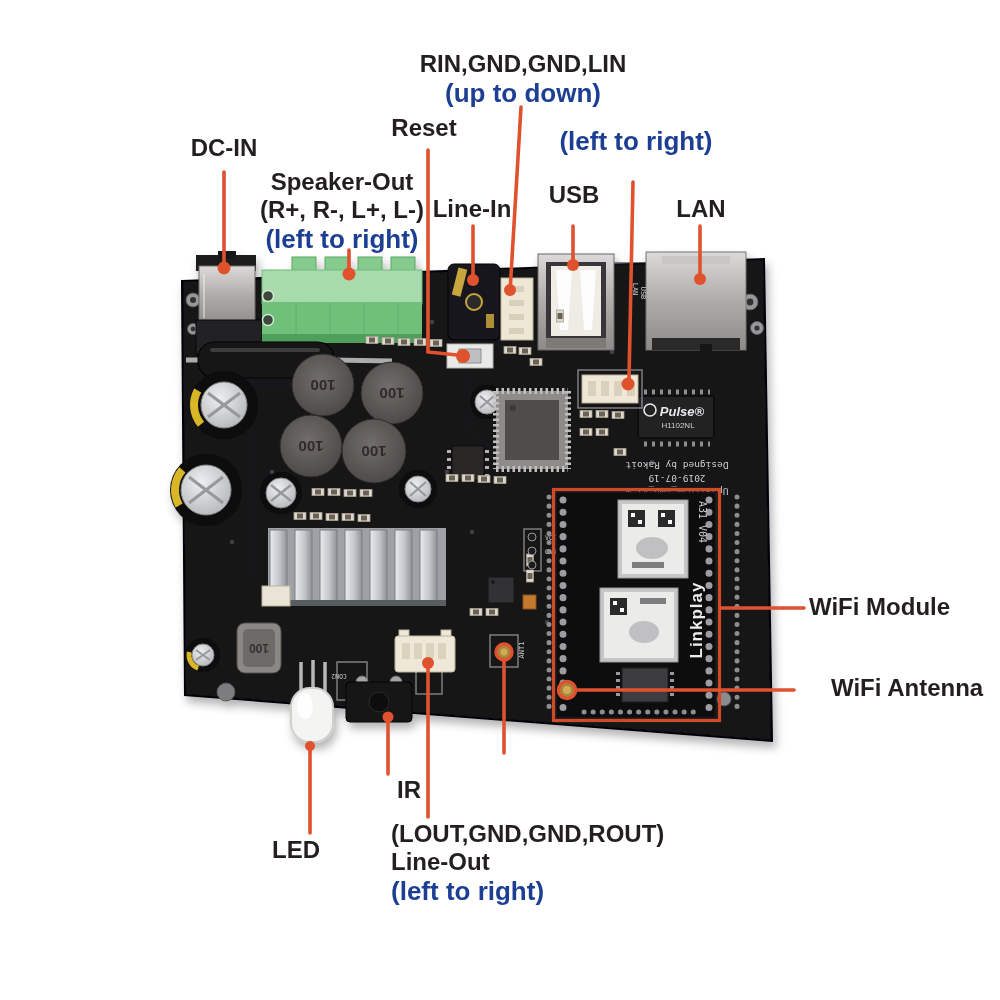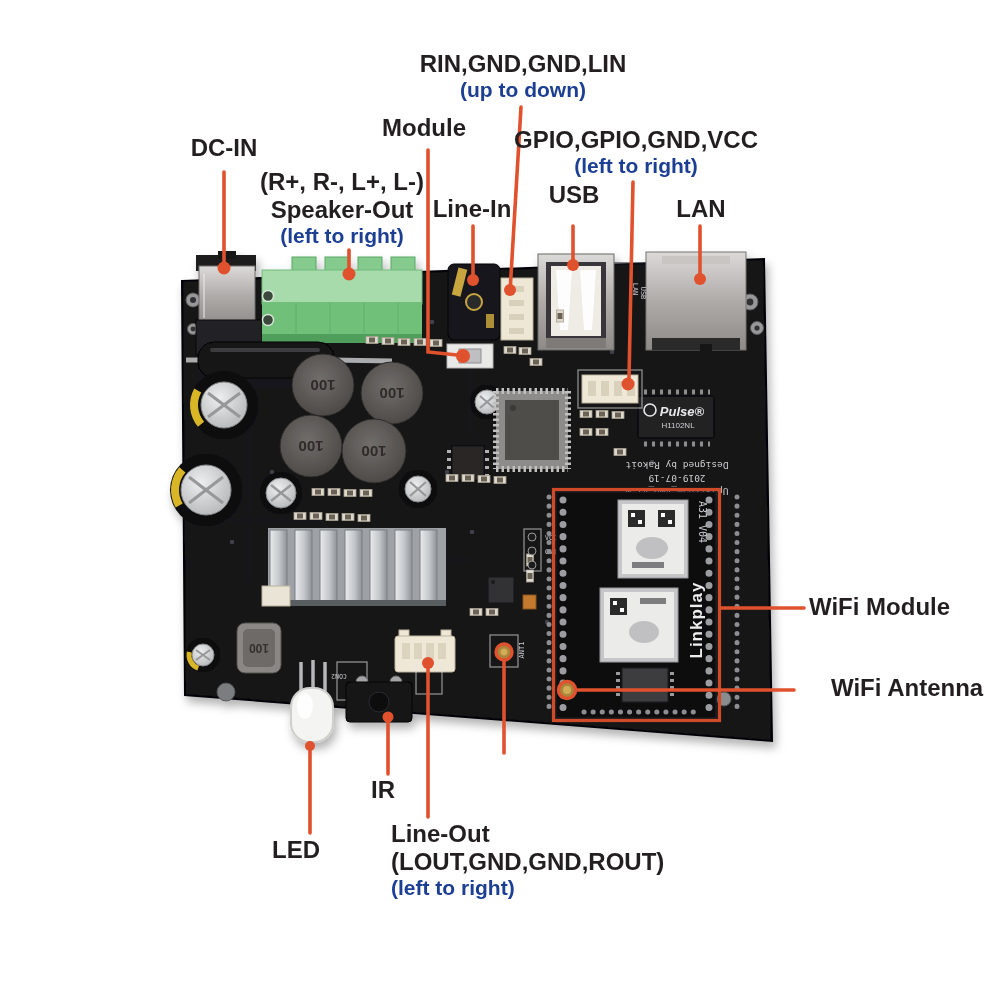--- a/index.html
+++ b/index.html
@@ -6,21 +6,21 @@
     --background:#ffffff; --leader:#e0512e; --annotation-box:#cf4a28;
     --label-ink:#231f20; --label-blue:#1c3f94; --pcb:#121214; --pcb-edge:#060607;
     --terminal-green:#6fc07a; --terminal-green-light:#a8dbac; --gold:#c9a53f; --silk:#cfcfd2;
   }
   html,body{margin:0;padding:0;background:var(--background);}
   #stage{position:relative;width:1000px;height:1000px;background:var(--background);overflow:hidden;
          font-family:"Liberation Sans",sans-serif;}
   #boardsvg{position:absolute;left:0;top:0;width:1000px;height:1000px;}
   .lbl{position:absolute;font:700 24px/1.16 "Liberation Sans",sans-serif;color:var(--label-ink);white-space:nowrap;}
   .c{transform:translateX(-50%);text-align:center;}
-  .sub{font-size:21px;color:var(--label-blue);}
+  .sub{font-size:26px;color:var(--label-blue);}
   
   .leader{stroke:var(--leader);stroke-width:3.6;fill:none;stroke-linecap:round;}
   .leader-dot{fill:var(--leader);}
   .leader-ring{stroke:var(--leader);stroke-width:3.4;fill:none;}
   .annot-box{stroke:var(--annotation-box);stroke-width:3.2;fill:none;}
   .pins{stroke:#9d9da1;stroke-width:7;stroke-linecap:round;stroke-dasharray:0.1 12.1;fill:none;}
   .pinsS{stroke:#8e8e92;stroke-width:5;stroke-linecap:round;stroke-dasharray:0.1 9;fill:none;}
   .silk{fill:var(--silk);font-family:"DejaVu Sans Mono","Liberation Mono",monospace;}
   .silkbox{stroke:#e6e6e6;fill:none;stroke-width:1.4;opacity:.55;}
   text{user-select:none;}
@@ -446,35 +446,34 @@
     <circle class="leader-dot" cx="428" cy="663" r="6"></circle>
   </g>
 </svg>
 
 <div class="lbl c" style="left:523px;top:50px">
   <div>RIN,GND,GND,LIN</div>
   <div class="sub">(up to down)</div>
 </div>
 
 <div class="lbl c" style="left:424px;top:114px">
-  <div>Module</div>
+  <div>Reset</div>
 </div>
 
 <div class="lbl c" style="left:636px;top:126px">
-  <div>GPIO,GPIO,GND,VCC</div>
   <div class="sub">(left to right)</div>
 </div>
 
 <div class="lbl c" style="left:224px;top:134px">
   <div>DC-IN</div>
 </div>
 
 <div class="lbl c" style="left:342px;top:168px">
+  <div>Speaker-Out</div>
   <div>(R+, R-, L+, L-)</div>
-  <div>Speaker-Out</div>
   <div class="sub">(left to right)</div>
 </div>
 
 <div class="lbl c" style="left:472px;top:195px">
   <div>Line-In</div>
 </div>
 
 <div class="lbl c" style="left:574px;top:181px">
   <div>USB</div>
 </div>
@@ -485,27 +484,27 @@
 
 <div class="lbl" style="left:809px;top:593px">
   <div>WiFi Module</div>
 </div>
 
 <div class="lbl" style="left:831px;top:674px">
   <div>WiFi Antenna</div>
 </div>
 
 
-<div class="lbl c" style="left:383px;top:776px">
+<div class="lbl c" style="left:409px;top:776px">
   <div>IR</div>
 </div>
 
 <div class="lbl c" style="left:296px;top:836px">
   <div>LED</div>
 </div>
 
 <div class="lbl" style="left:391px;top:820px">
+  <div>(LOUT,GND,GND,ROUT)</div>
   <div>Line-Out</div>
-  <div>(LOUT,GND,GND,ROUT)</div>
   <div class="sub">(left to right)</div>
 </div>
 
 </div>
 
 </body></html>

